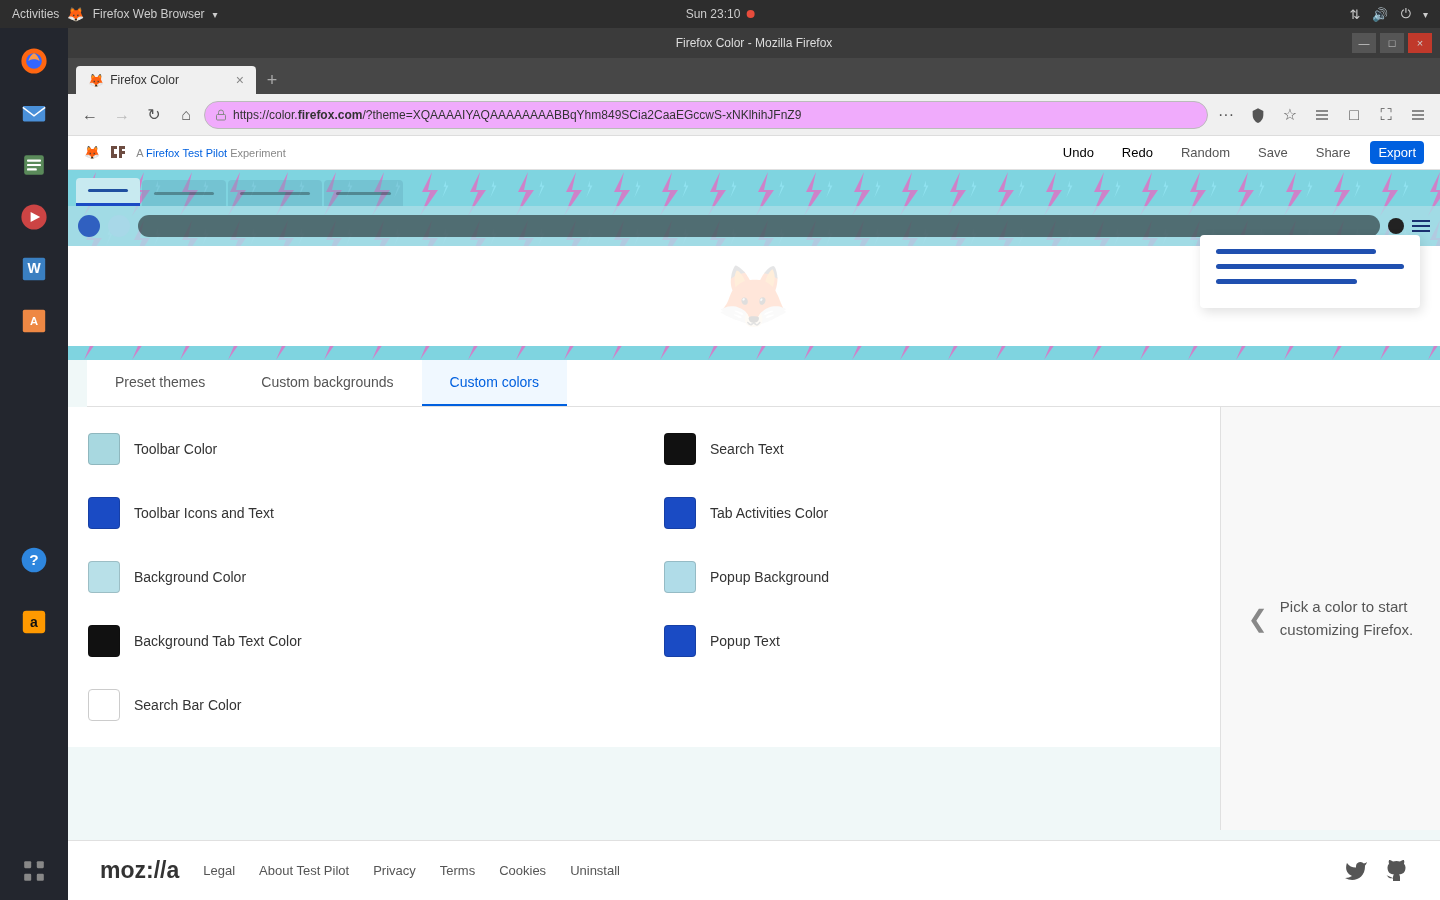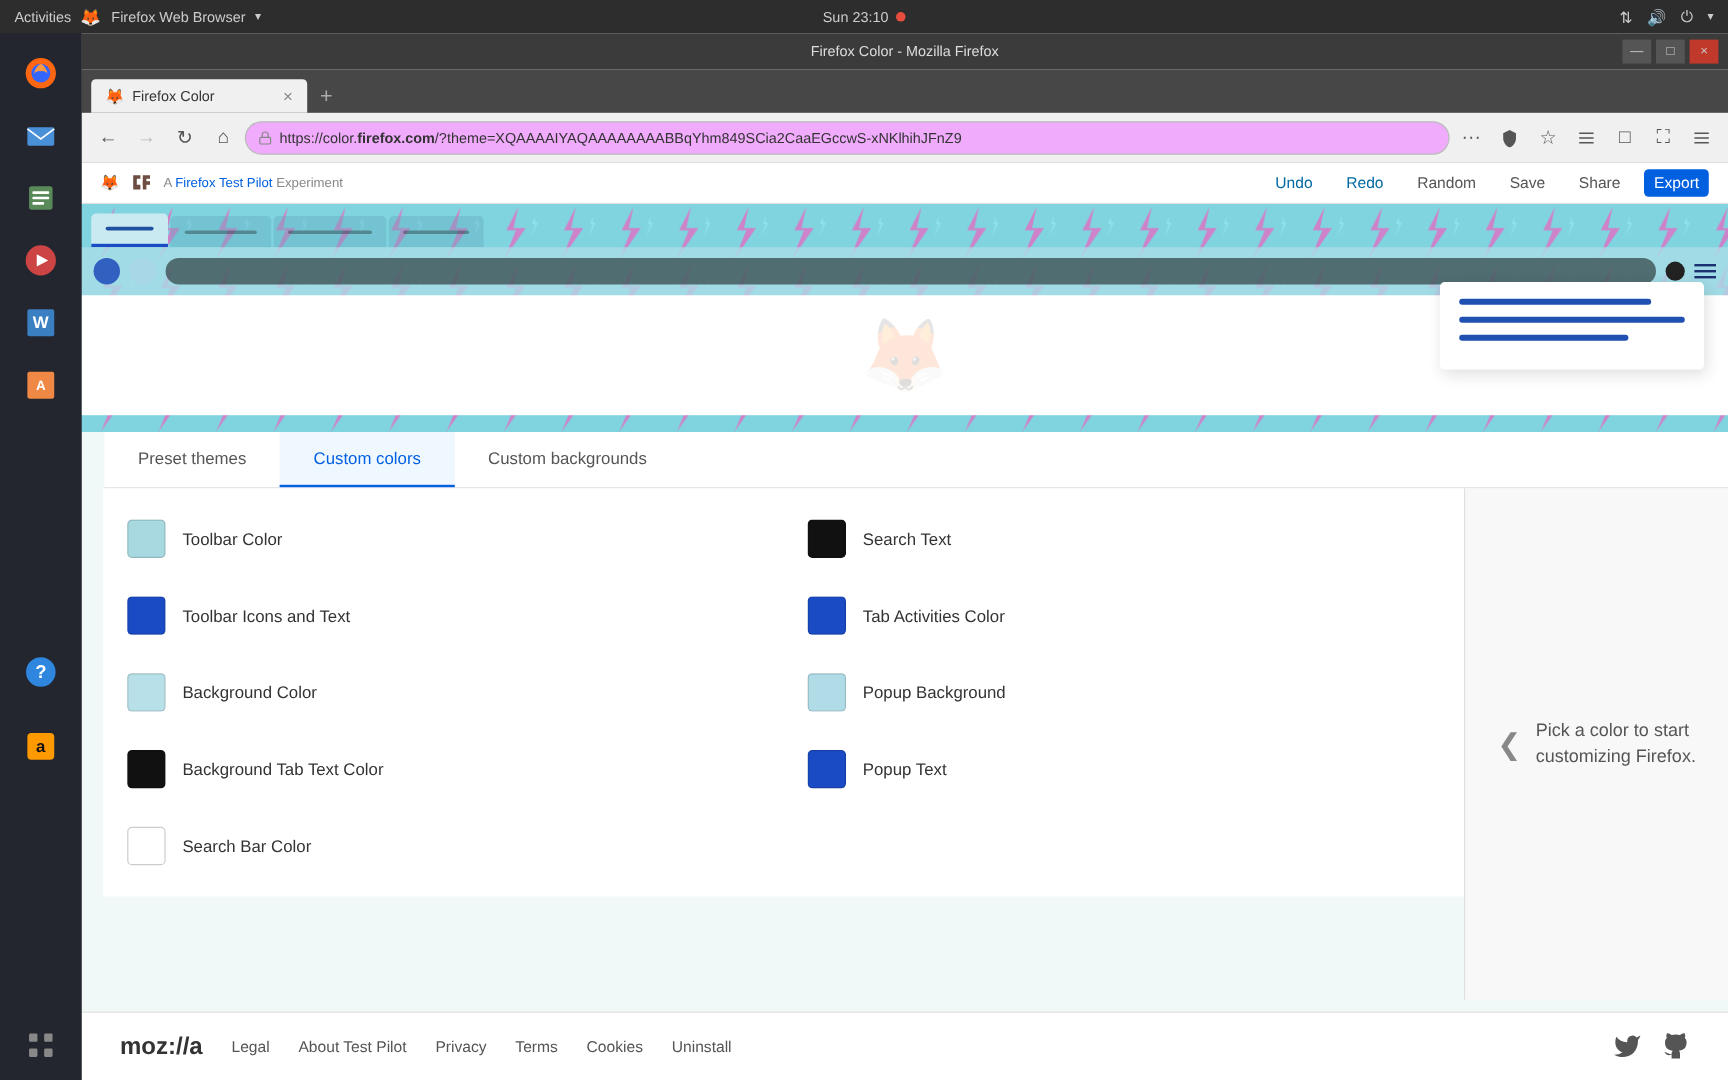--- a/index.html
+++ b/index.html
@@ -191,21 +191,21 @@
     .fc-topbar-actions { margin-left: auto; display: flex; align-items: center; gap: 12px; }
     .fc-action-btn {
       background: transparent;
       border: none;
       font-size: 13px;
       color: #555;
       cursor: pointer;
       padding: 4px 8px;
       border-radius: 4px;
     }
-    .fc-action-btn.disabled { color: #0369a1; cursor: default; }
+    .fc-action-btn.disabled { color: #000000; cursor: default; }
     .fc-action-btn.primary {
       background: #0060df;
       color: white;
       border-radius: 4px;
     }
 
     
     .main-content {
       flex: 1;
       background: #f0f8f8;
@@ -263,38 +263,37 @@
       padding: 24px;
       position: relative;
     }
 
     .content-with-panel {
       display: flex;
       height: calc(100% - 57px);
     }
     .color-main {
       flex: 1;
-      margin-left: 18px;
     }
     .color-right {
       width: 220px;
       min-width: 220px;
     }
 
     
     .footer {
       background: white;
       border-top: 1px solid #e0e0e0;
       padding: 16px 32px;
       display: flex;
       align-items: center;
       justify-content: space-between;
     }
     .footer-left { display: flex; align-items: center; gap: 24px; }
-    .footer-logo { font-weight: bold; font-size: 20px; color: #333; }
+    .footer-logo { font-weight: bold; font-size: 23px; color: #333; }
     .footer-link { font-size: 13px; color: #555; text-decoration: none; cursor: pointer; }
     .footer-right { display: flex; gap: 16px; }
     .footer-social-icon { width: 24px; height: 24px; cursor: pointer; color: #555; }
 
     
     .swatch-teal { background: #a8d8e0; }
 
     .preview-area-wrapper {
       position: relative;
       height: 190px;
@@ -592,22 +591,22 @@
       <div class="dp-line"></div>
       <div class="dp-line"></div>
       <div class="dp-line"></div>
     </div>
   </div>
 
   <div class="main-content">
 
     <div class="tabs-nav">
       <div class="tab-item">Preset themes</div>
+      <div class="tab-item">Custom backgrounds</div>
       <div class="tab-item active">Custom colors</div>
-      <div class="tab-item">Custom backgrounds</div>
     </div>
 
     <div class="content-with-panel">
 
       <div class="color-main">
         <div style="display:grid; grid-template-columns: 1fr 1fr; background:white; padding: 10px 0;">
 
           <div class="color-option">
             <div class="color-swatch swatch-teal" style="background:#a8d8e0;"></div>
             <span class="color-label">Toolbar Color</span>

